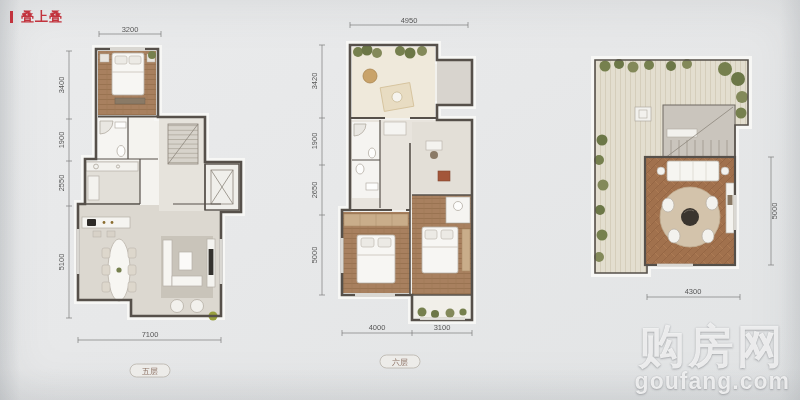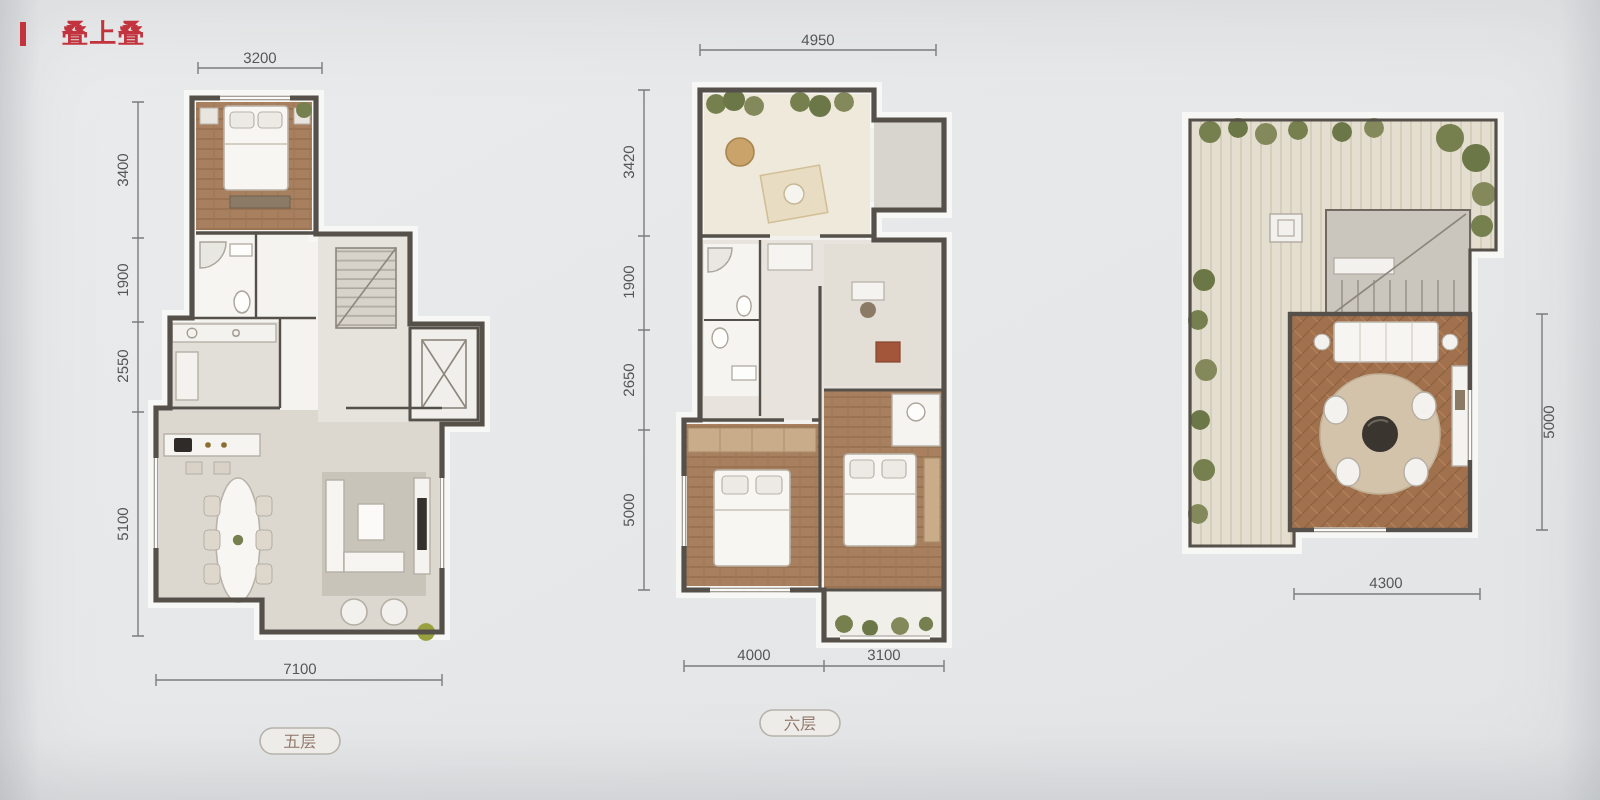--- a/index.html
+++ b/index.html
@@ -7,21 +7,21 @@
     position:relative;width:800px;height:400px;overflow:hidden;
     background:linear-gradient(150deg,#eaebec 0%,#e7e8e9 45%,#e2e4e5 100%);
     font-family:"Liberation Sans",sans-serif;
   }
   .canvas::before{
     content:"";position:absolute;inset:0;pointer-events:none;
     background:linear-gradient(90deg,rgba(140,146,152,.22),rgba(140,146,152,0) 2.5%,rgba(140,146,152,0) 97.5%,rgba(140,146,152,.15)),
                linear-gradient(0deg,rgba(140,146,152,.10),rgba(140,146,152,0) 8%);
     box-shadow:inset 0 0 50px rgba(120,126,132,.18);
   }
-  .hdr{position:absolute;left:10px;top:8px;display:flex;align-items:center;gap:18px;z-index:5;}
+  .hdr{position:absolute;left:10px;top:8px;display:flex;align-items:center;gap:8px;z-index:5;}
   .hdr .bar{width:3px;height:12px;background:#c2333d;}
   .hdr .txt{color:#c2333d;font-size:13px;font-weight:bold;letter-spacing:1px;}
   .plan{position:absolute;}
   .plan1{left:55px;top:24px;}
   .plan2{left:300px;top:13px;}
   .plan3{left:575px;top:45px;}
   svg .dim{stroke:#7c7c7c;stroke-width:.7;fill:none;}
   svg .dimtxt{fill:#565656;font-size:7.5px;}
   svg .wall{stroke:#56504a;fill:none;}
   .watermark{
@@ -350,14 +350,18 @@
 
     <g>
       <path class="dim" d="M196,112 V220 M193,112 H199 M193,220 H199"></path>
       <text class="dimtxt" x="202" y="166" text-anchor="middle" transform="rotate(-90 202 166)">5000</text>
       <path class="dim" d="M72,252 H165 M72,249 V255 M165,249 V255"></path>
       <text class="dimtxt" x="118" y="249" text-anchor="middle">4300</text>
     </g>
   </svg>
   </div>
 
+  <div class="watermark">
+    <div class="wm-cn">购房网</div>
+    <div class="wm-en">goufang.com</div>
+  </div>
 
 </div>
 
 </body></html>

